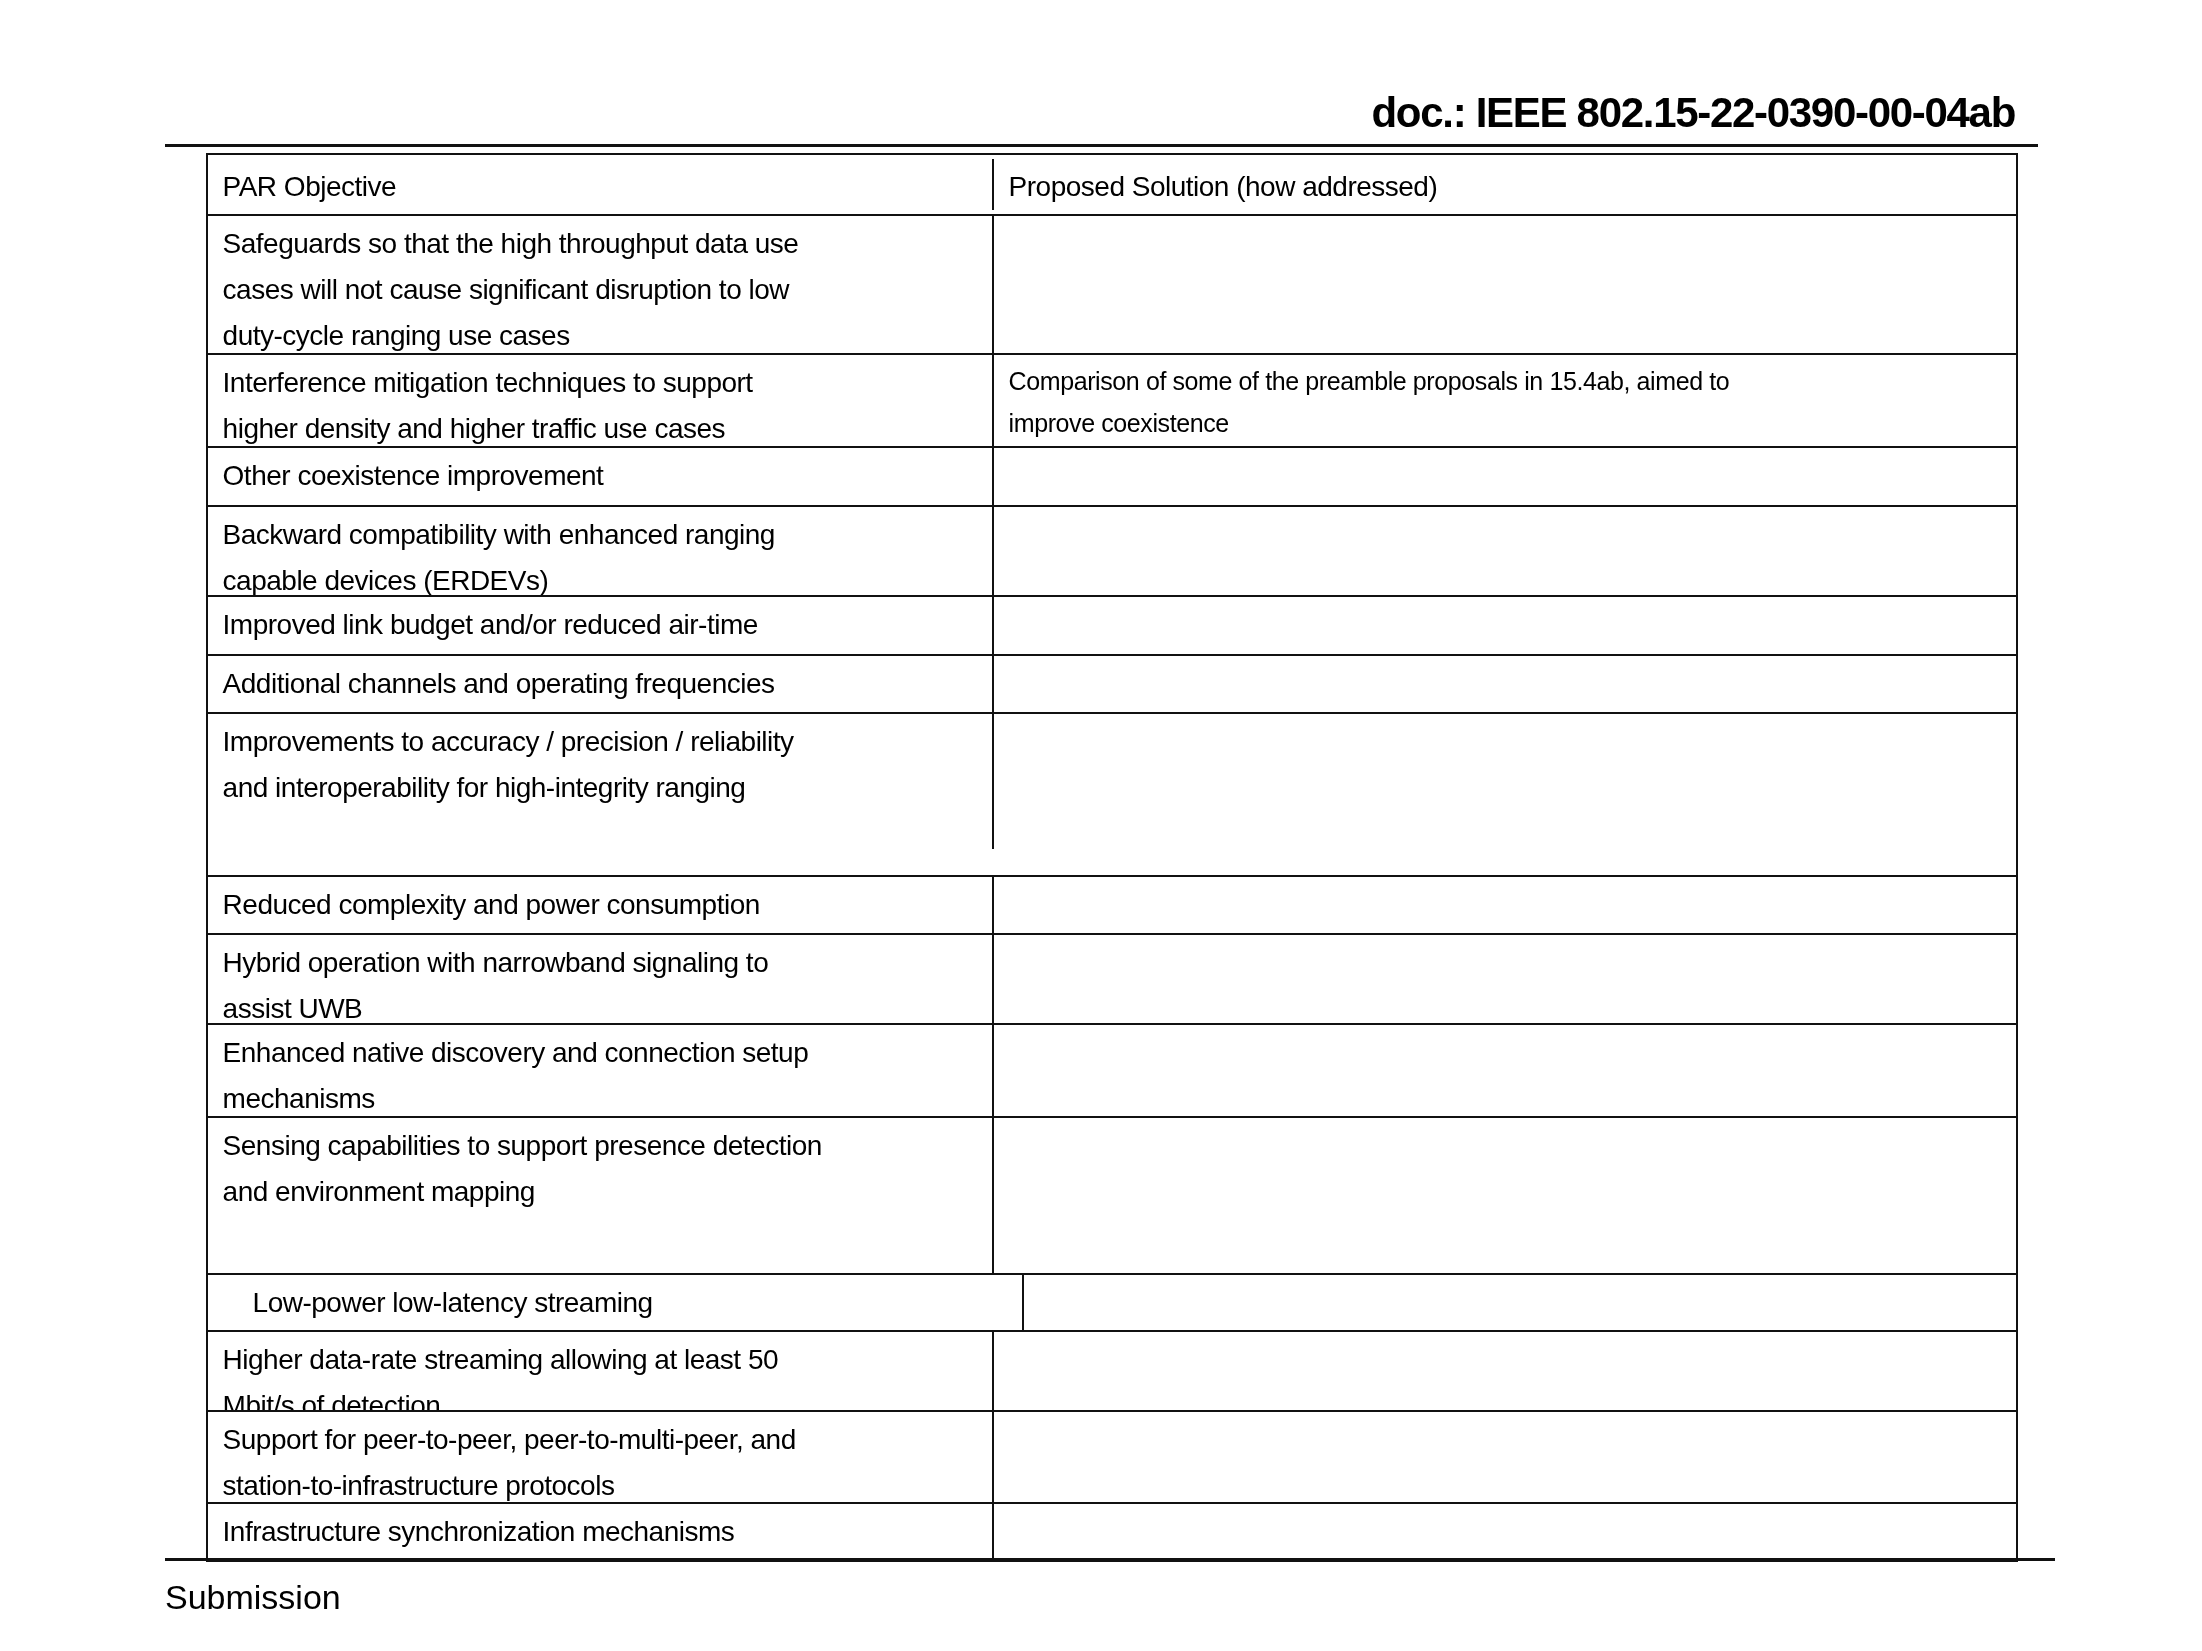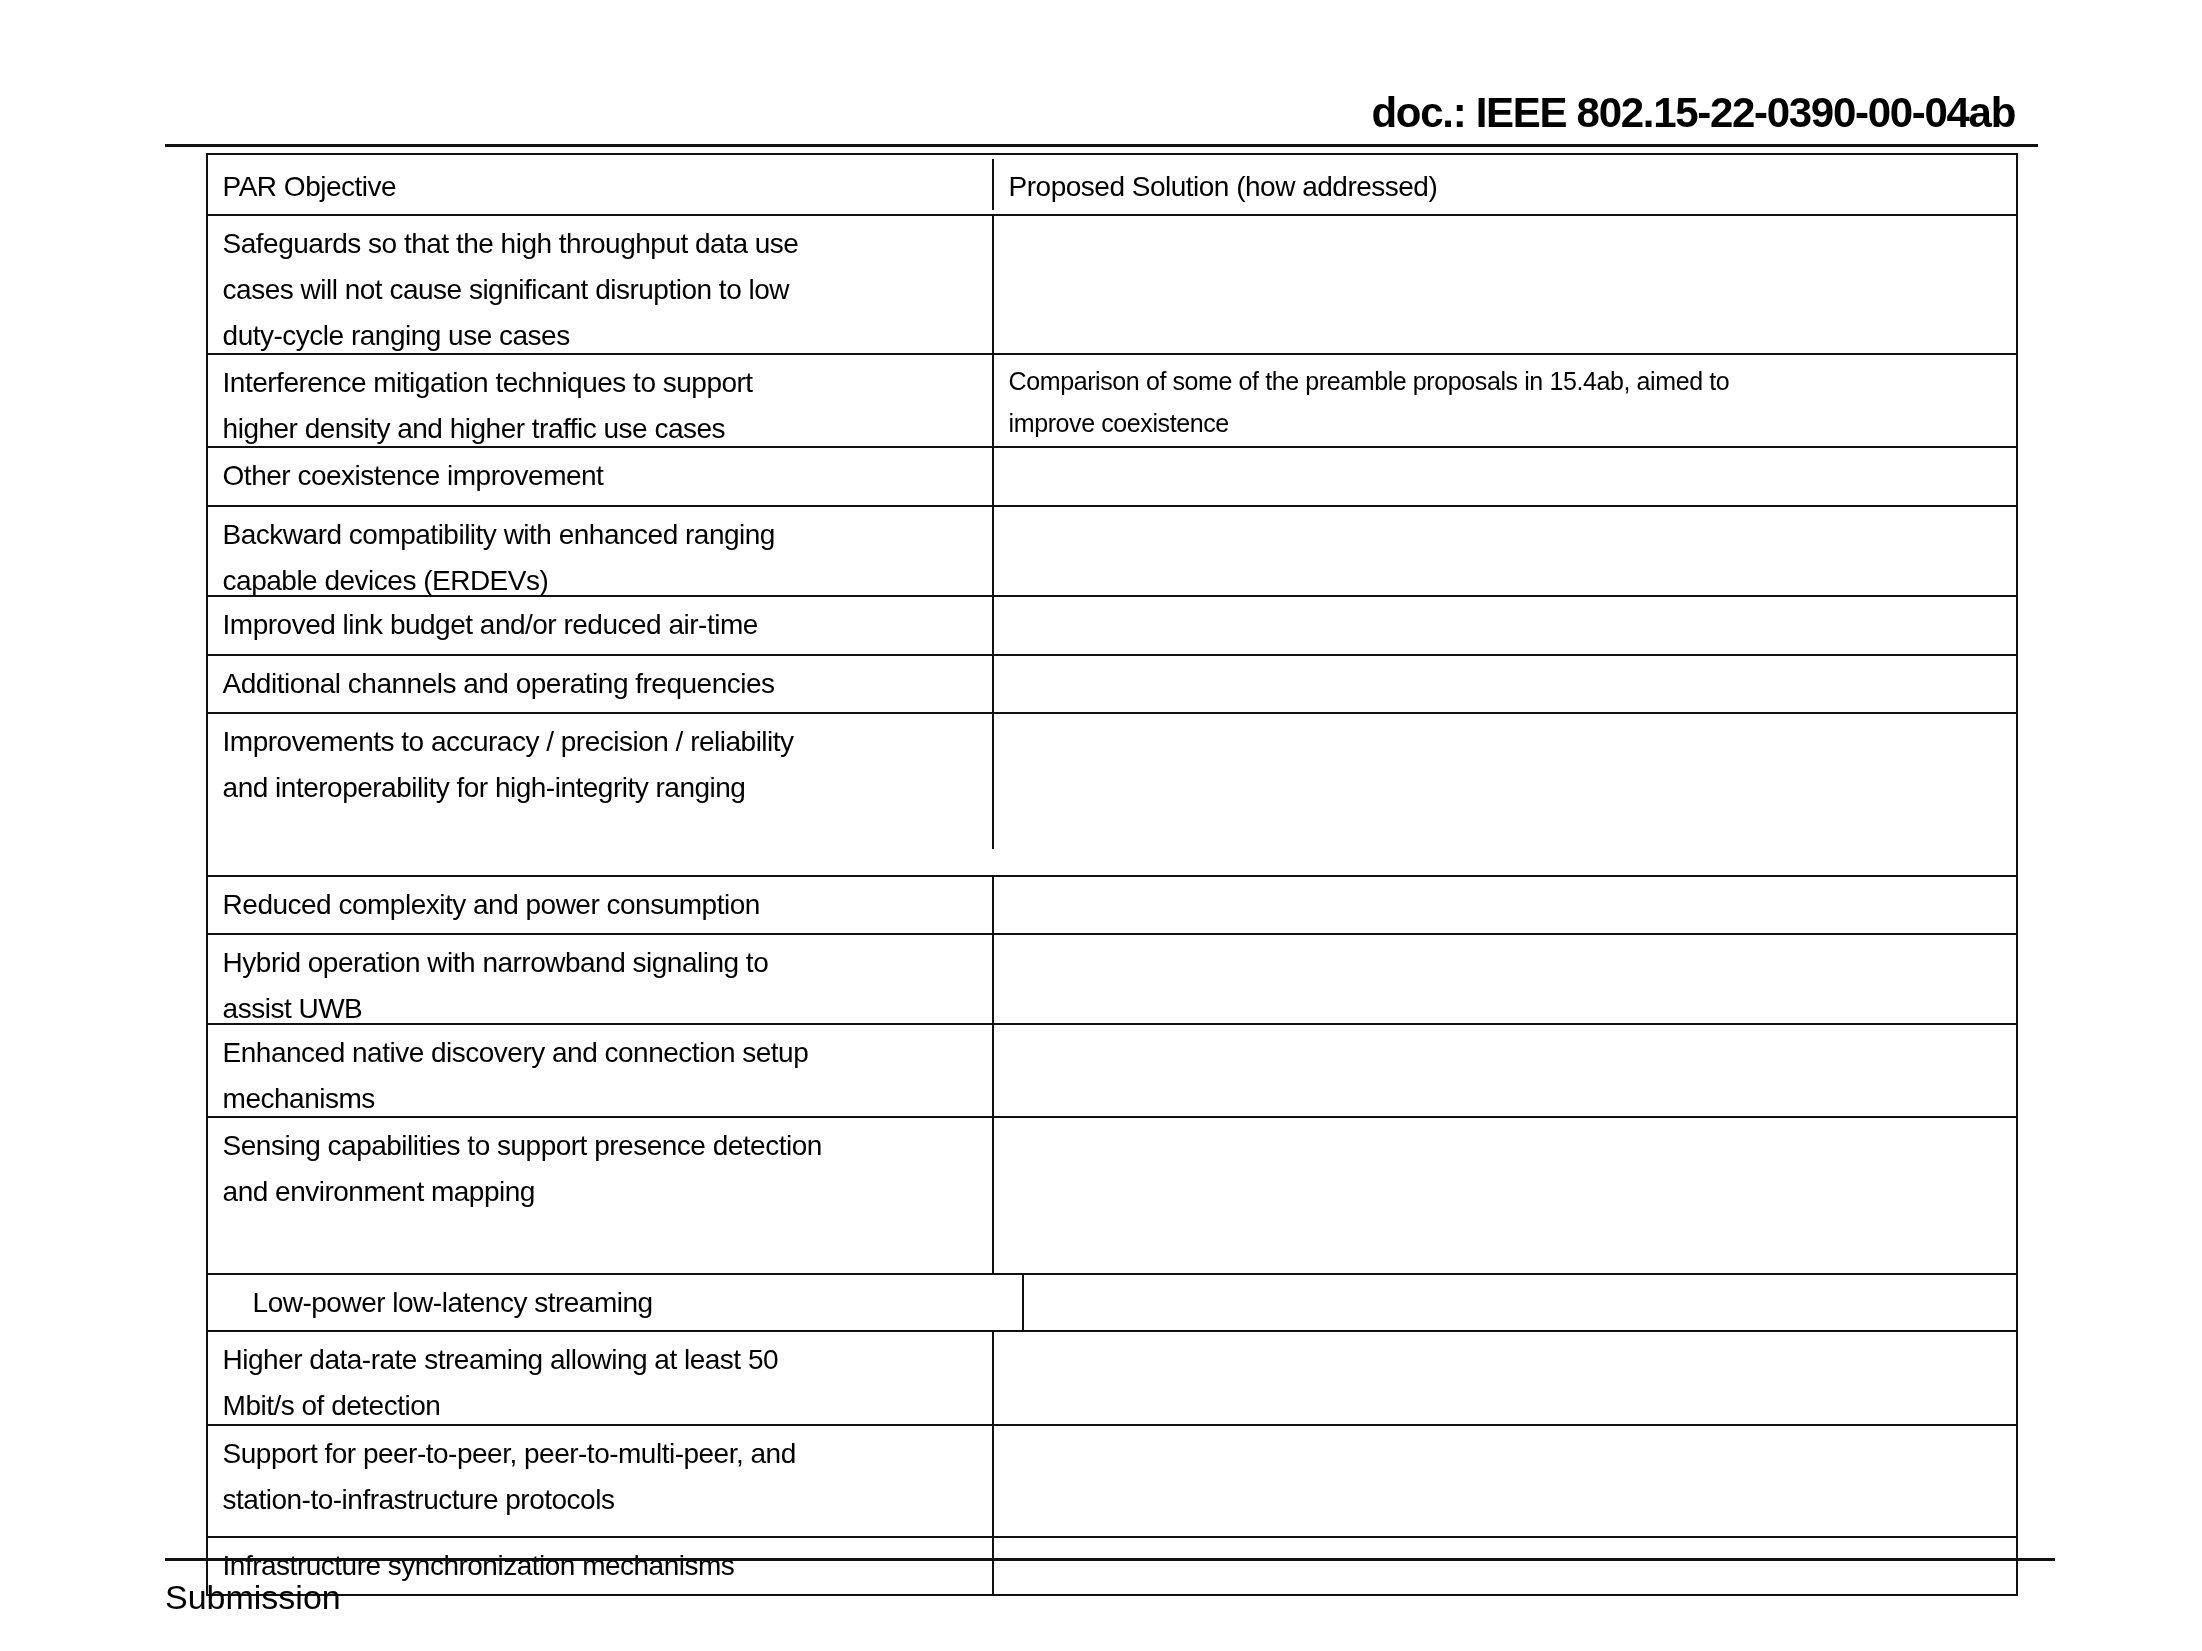--- a/index.html
+++ b/index.html
@@ -161,27 +161,27 @@
       <div class="cell cell-objective">
         <span class="line">Sensing capabilities to support presence detection</span>
         <span class="line">and environment mapping</span>
       </div>
       <div class="cell cell-solution"></div>
     </div><div class="row" style="height: 57px; padding-left: 30px;">
       <div class="cell cell-objective">
         <span class="line">Low-power low-latency streaming</span>
       </div>
       <div class="cell cell-solution"></div>
-    </div><div class="row" style="height: 94px;">
+    </div><div class="row" style="height: 80px;">
       <div class="cell cell-objective">
         <span class="line">Higher data-rate streaming allowing at least 50</span>
         <span class="line">Mbit/s of detection</span>
       </div>
       <div class="cell cell-solution"></div>
-    </div><div class="row" style="height: 112px;">
+    </div><div class="row" style="height: 92px;">
       <div class="cell cell-objective">
         <span class="line">Support for peer-to-peer, peer-to-multi-peer, and</span>
         <span class="line">station-to-infrastructure protocols</span>
       </div>
       <div class="cell cell-solution"></div>
     </div><div class="row" style="height: 58px;">
       <div class="cell cell-objective">
         <span class="line">Infrastructure synchronization mechanisms</span>
       </div>
       <div class="cell cell-solution"></div>

